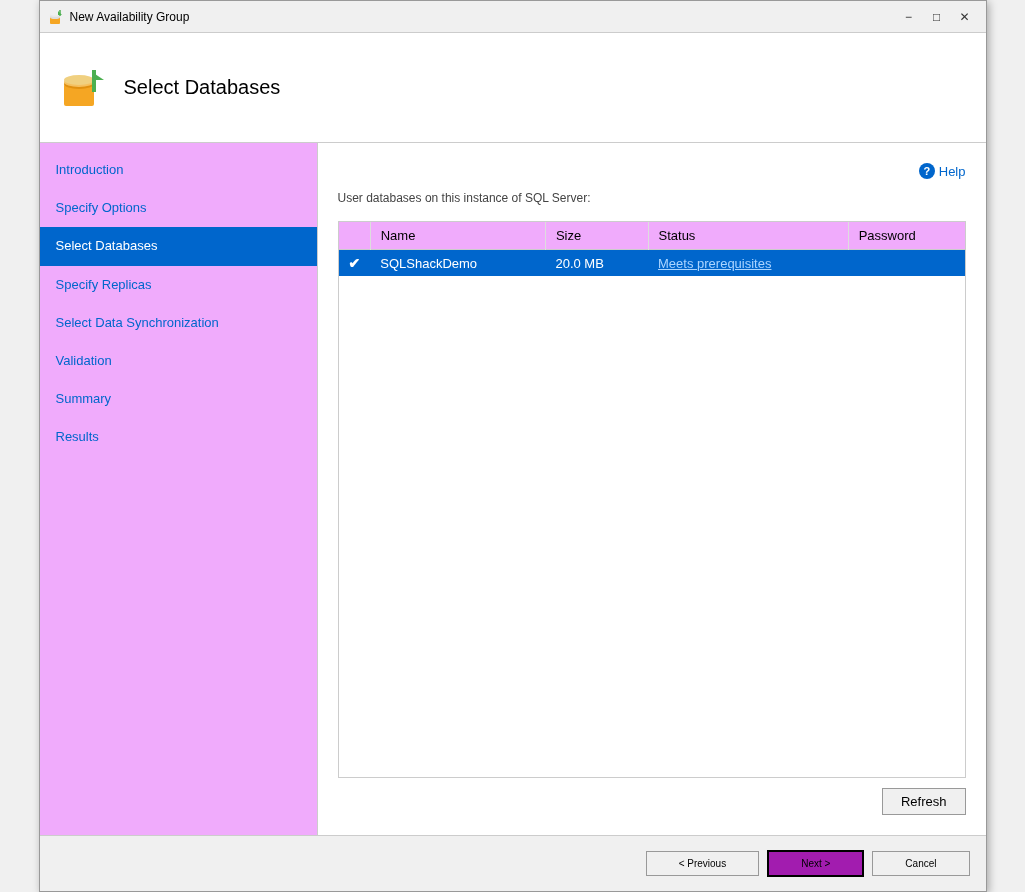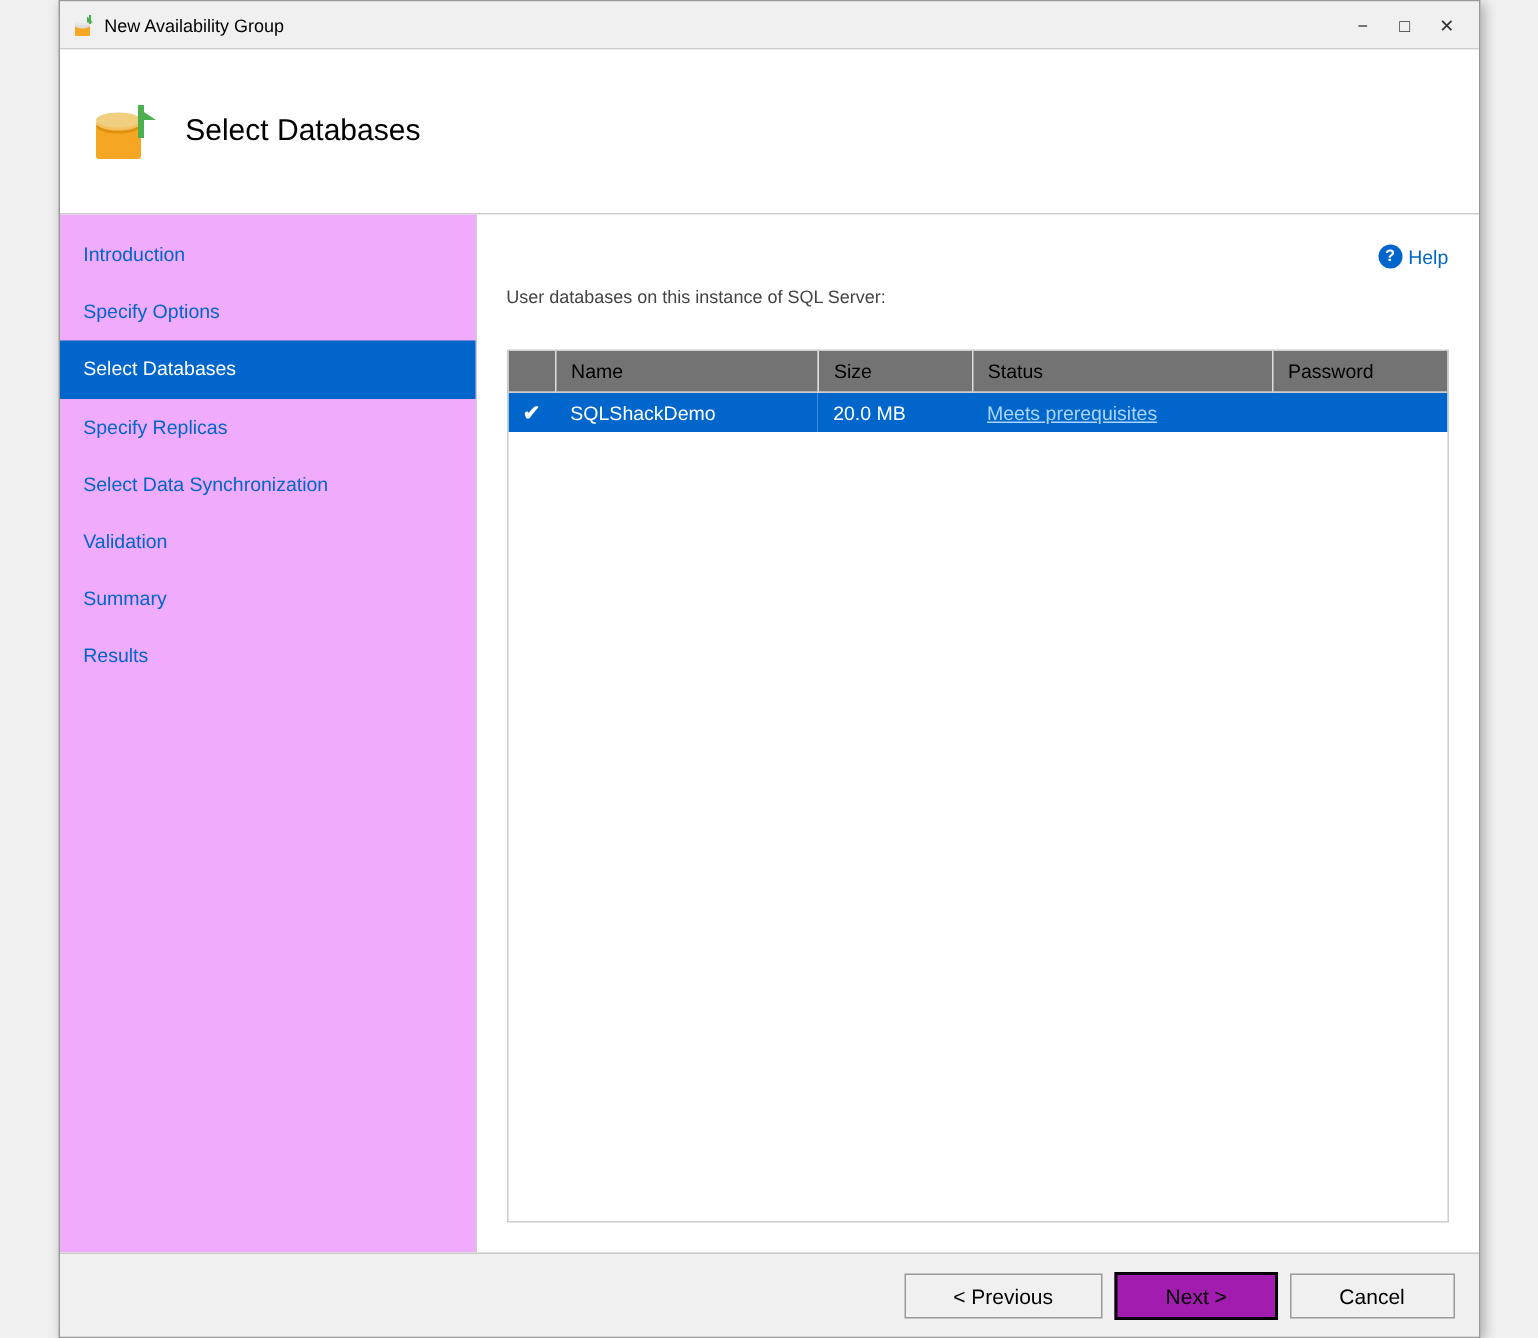--- a/index.html
+++ b/index.html
@@ -143,33 +143,33 @@
     }
     .section-title {
       font-size: 13px;
       font-weight: bold;
       margin-bottom: 6px;
       color: #000;
     }
     .section-subtitle {
       font-size: 12px;
       color: #444;
-      margin-bottom: 28px;
+      margin-bottom: 16px;
     }
     .db-table-container {
       flex: 1;
       border: 1px solid #ccc;
       overflow: auto;
     }
     .db-table {
       width: 100%;
       border-collapse: collapse;
     }
     .db-table thead tr {
-      background: #737373;
+      background: #f0abfc;
       border-bottom: 1px solid #ccc;
     }
     .db-table th {
       padding: 6px 10px;
       text-align: left;
       font-weight: normal;
       font-size: 13px;
       color: #000;
       border-right: 1px solid #ddd;
     }
@@ -229,21 +229,21 @@
       justify-content: flex-end;
       padding: 0 16px;
       gap: 8px;
       flex-shrink: 0;
     }
     .footer-btn {
       padding: 6px 32px;
       background: #f0f0f0;
       border: 1px solid #999;
       cursor: pointer;
-      font-size: 14px;
+      font-size: 10px;
       min-width: 80px;
     }
     .footer-btn.primary {
       border: 2px solid #000000;
       background: #a21caf;
     }
   </style>
 </head>
 <body>
 
@@ -328,20 +328,23 @@
               <td>20.0 MB</td>
               <td>
                 <a class="status-link">Meets prerequisites</a>
               </td>
               <td></td>
             </tr>
           </tbody>
         </table>
       </div>
 
+      <div class="bottom-right">
+        <button class="refresh-btn">Refresh</button>
+      </div>
     </div>
   </div>
 
   <div class="footer">
     <button class="footer-btn">&lt; Previous</button>
     <button class="footer-btn primary">Next &gt;</button>
     <button class="footer-btn">Cancel</button>
   </div>
 
 </div>

